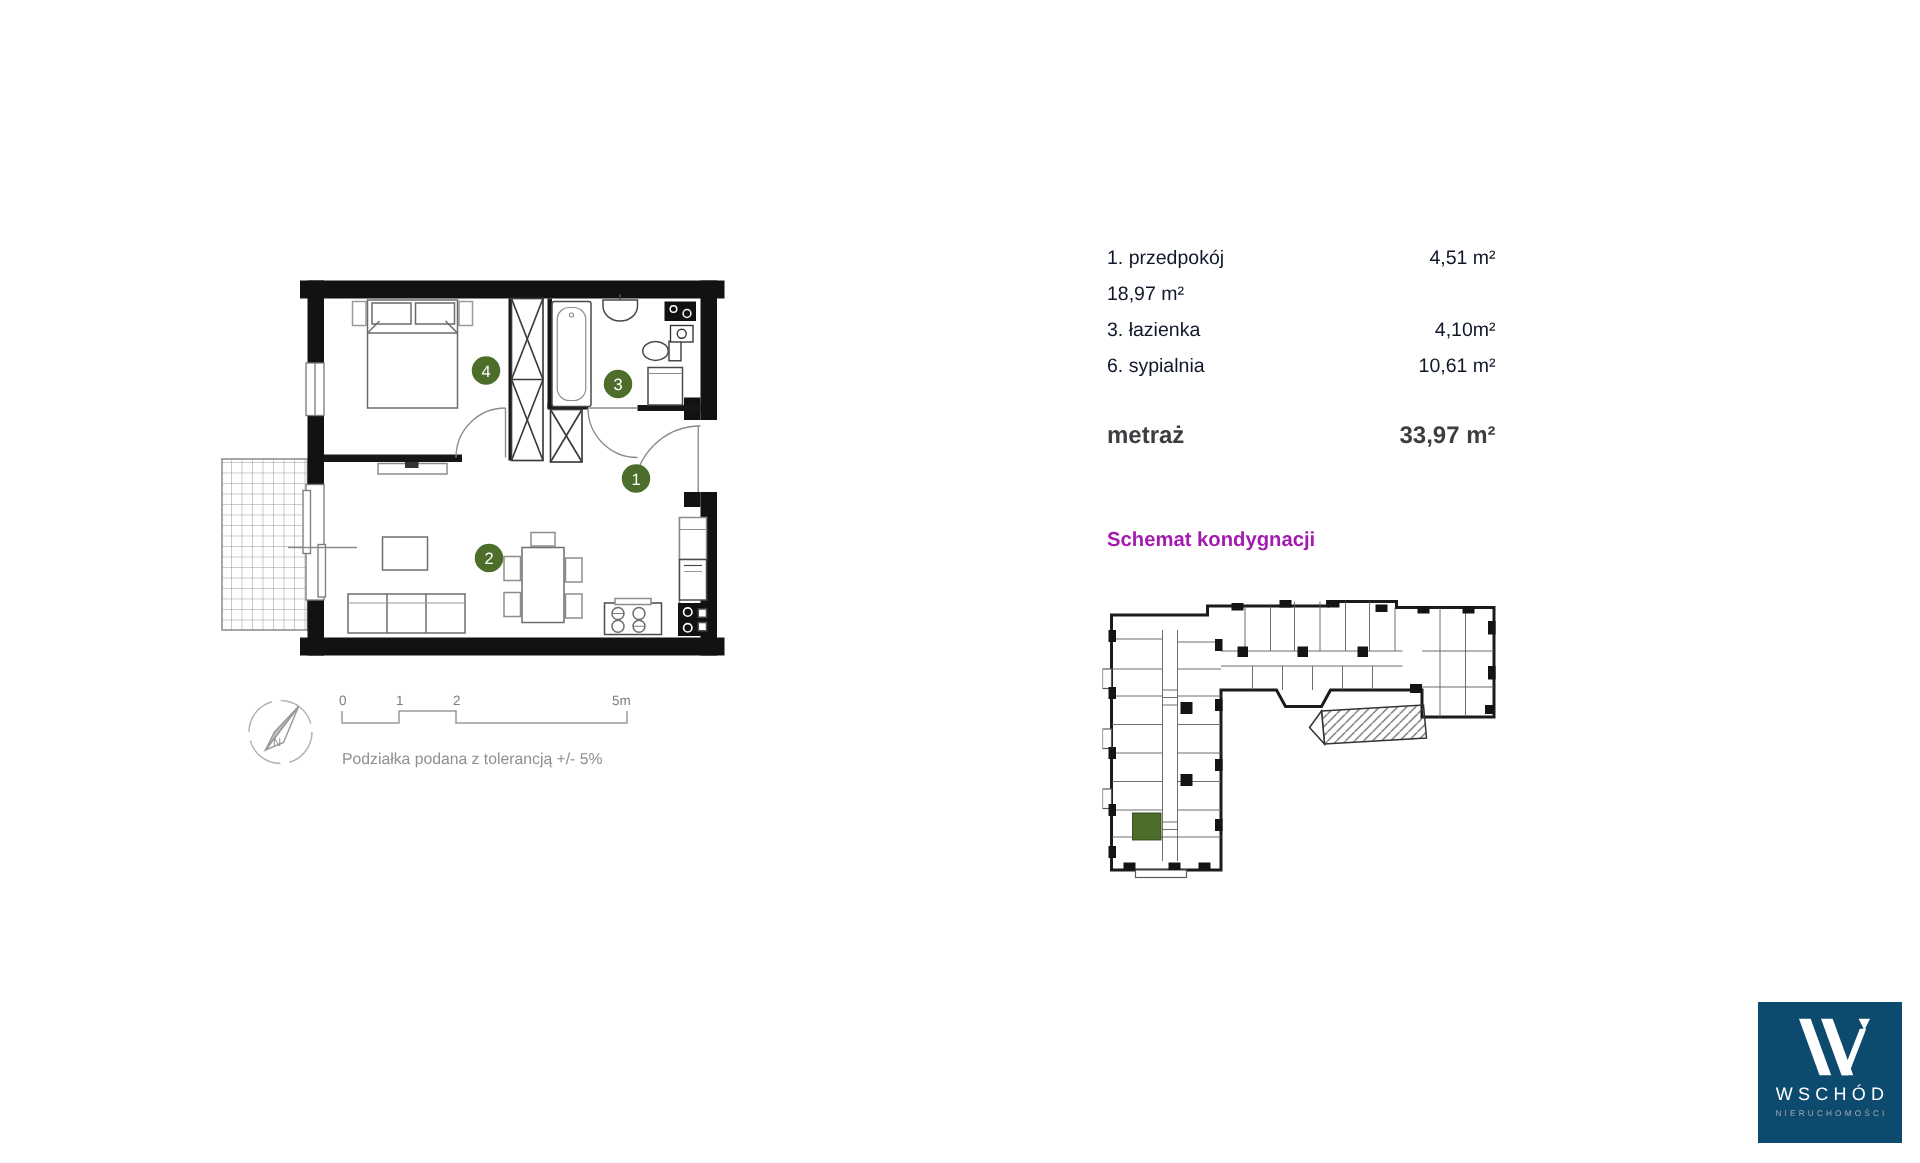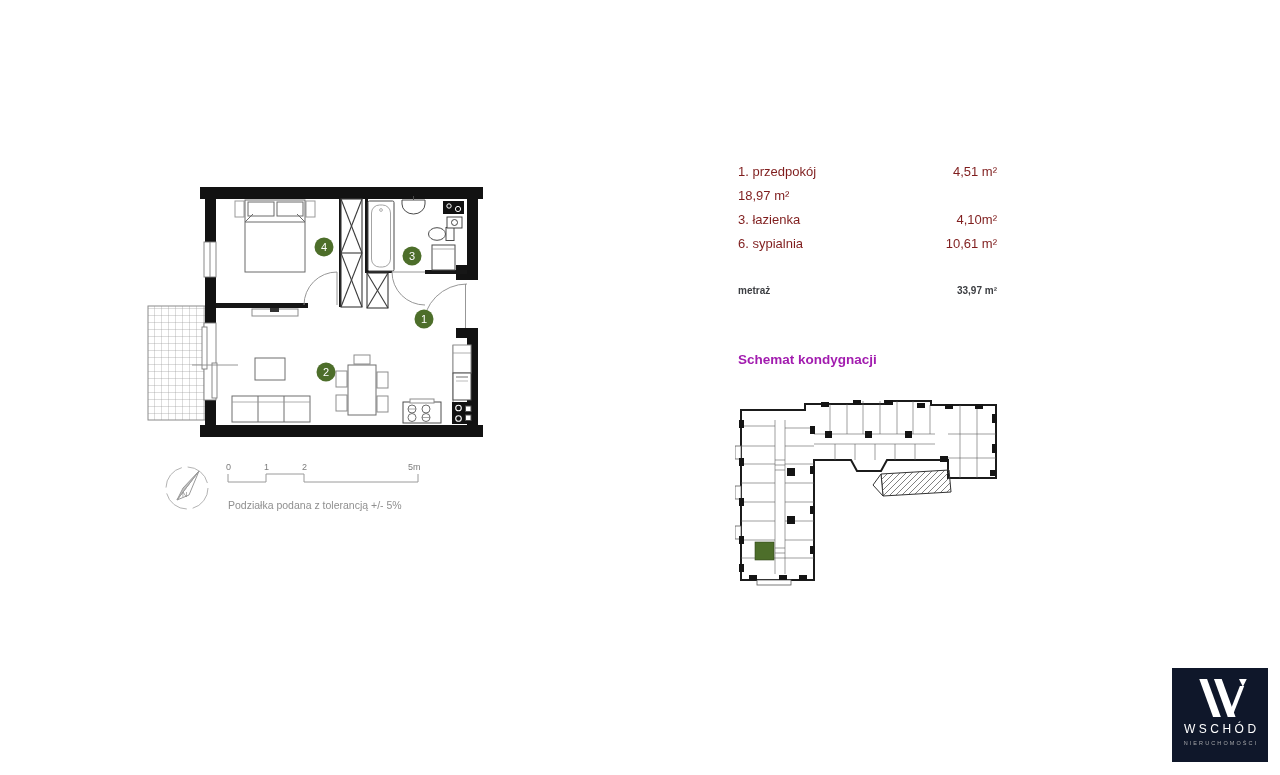--- a/index.html
+++ b/index.html
@@ -1,23 +1,23 @@
 <!DOCTYPE html>
 <html><head>
 <meta charset="utf-8">
 <style>
   html,body{margin:0;padding:0;background:#ffffff;width:1280px;height:775px;
     font-family:"Liberation Sans", sans-serif;overflow:hidden;position:relative;}
   .abs{position:absolute;}
   
   #legend{left:738px;top:160px;width:259px;}
   .legend-row{display:flex;justify-content:space-between;align-items:baseline;
-    height:24px;line-height:24px;font-size:13px;color:#7f1d1d;}
+    height:24px;line-height:24px;font-size:13px;color:#0f172a;}
   .legend-row .val{text-align:center;}
-  #total-row{margin-top:23px;font-weight:bold;font-size:10px;color:#3c3e42;}
+  #total-row{margin-top:23px;font-weight:bold;font-size:16px;color:#3c3e42;}
   #schemat-title{left:738px;top:352px;font-size:13.5px;font-weight:bold;color:#a21caf;}
   
   #logo{left:1172px;top:668px;width:96px;height:94px;display:flex;flex-direction:column;
     align-items:center;justify-content:flex-start;}
   #logo .brand{color:#ffffff;font-size:12px;letter-spacing:3.5px;margin-top:5px;
     padding-left:3.5px;}
   #logo .subtitle{color:#a6a7aa;font-size:5.5px;letter-spacing:2.1px;margin-top:4px;
     padding-left:2px;}
   svg text{font-family:"Liberation Sans", sans-serif;}
 </style>
@@ -327,21 +327,21 @@
     <rect x="52" y="118" width="8" height="8"></rect>
       <rect x="205" y="58" width="8" height="6"></rect>
   </g>
 
   <polygon points="146,76 214,72 216,94 148,98" fill="url(#hatch2)" stroke="#333" stroke-width="1"></polygon>
   <polygon points="146,76 138,87 148,98" fill="#ffffff" stroke="#333" stroke-width="1"></polygon>
 
   <rect x="20" y="144" width="19" height="18" fill="#4d6e2a" stroke="#2f4519" stroke-width="0.6"></rect>
 </svg>
 
-<div id="logo" class="abs" style="background:#0f172a">
+<div id="logo" class="abs" style="background:#0c4a6e">
   <svg width="58" height="38" viewBox="0 0 64 44" style="margin-top:11px">
     <polygon points="8,0 17,0 33,44 24,44" fill="#ffffff"></polygon>
     <polygon points="25,0 34,0 50,44 41,44" fill="#ffffff"></polygon>
     <polygon points="41,44 46,44 60,8 55,8" fill="#ffffff"></polygon>
     <polygon points="54,0 63,0 58.5,9" fill="#ffffff"></polygon>
   </svg>
   <div class="brand">WSCHÓD</div>
   <div class="subtitle">NIERUCHOMOŚCI</div>
 </div>
 

